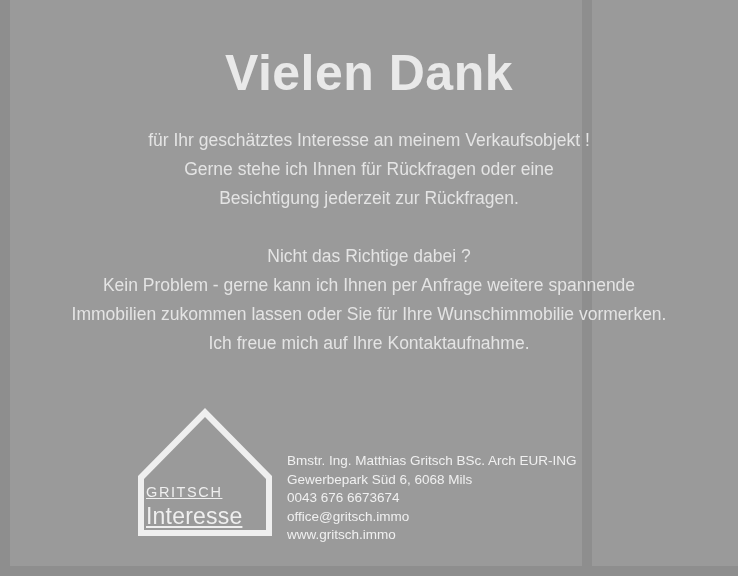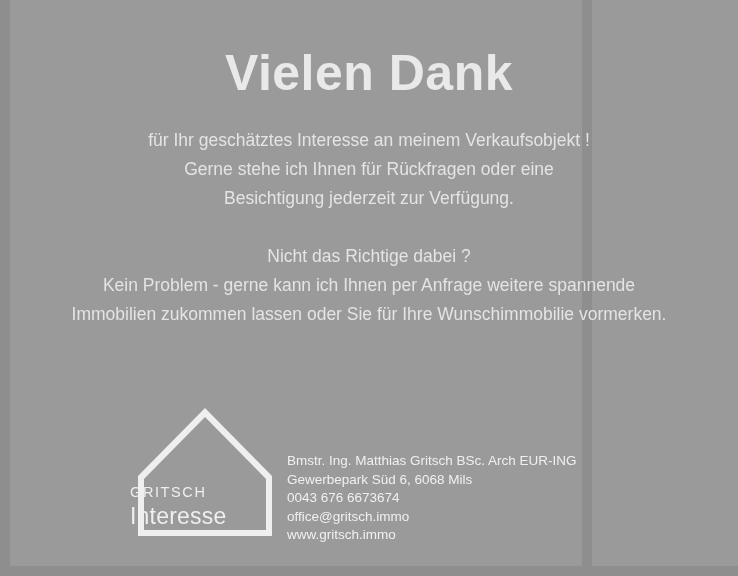--- a/index.html
+++ b/index.html
@@ -72,24 +72,25 @@
     left: 130px;
     top: 400px;
     width: 150px;
     height: 140px;
   }
   .logo svg {
     display: block;
   }
   .logo-text {
     position: absolute;
-    left: 0;
+    left: 16px;
     top: 82px;
     width: 150px;
     color: #efefef;
+    text-decoration: underline;
   }
   .logo-text .l1 {
     font-size: 14.5px;
     letter-spacing: 1.6px;
     line-height: 20px;
   }
   .logo-text .l2 {
     font-size: 23px;
     line-height: 28px;
     letter-spacing: 0.2px;
@@ -114,27 +115,28 @@
 
   <div class="edge-left"></div>
   <div class="edge-right"></div>
   <div class="edge-bottom"></div>
 
   <div class="headline">Vielen Dank</div>
 
   <div class="para para-1">
     <div>für Ihr geschätztes Interesse an meinem Verkaufsobjekt !</div>
     <div>Gerne stehe ich Ihnen für Rückfragen oder eine</div>
-    <div>Besichtigung jederzeit zur Verfügung.</div>
+    <div>Besichtigung jederzeit zur Rückfragen.</div>
   </div>
 
   <div class="para para-2">
     <div>Nicht das Richtige dabei ?</div>
     <div>Kein Problem - gerne kann ich Ihnen per Anfrage weitere spannende</div>
     <div>Immobilien zukommen lassen oder Sie für Ihre Wunschimmobilie vormerken.</div>
+    <div>Ich freue mich auf Ihre Kontaktaufnahme.</div>
   </div>
 
   <div class="logo">
     <svg width="150" height="140" viewBox="0 0 150 140">
       <path d="M8 76 L75 8 L142 76 L142 136 L136 136 L136 79 L75 17 L14 79 L14 136 L8 136 Z" fill="#efefef"></path>
       <rect x="8" y="130" width="134" height="6" fill="#efefef"></rect>
     </svg>
     <div class="logo-text">
       <div class="l1">GRITSCH</div>
       <div class="l2">Interesse</div>

